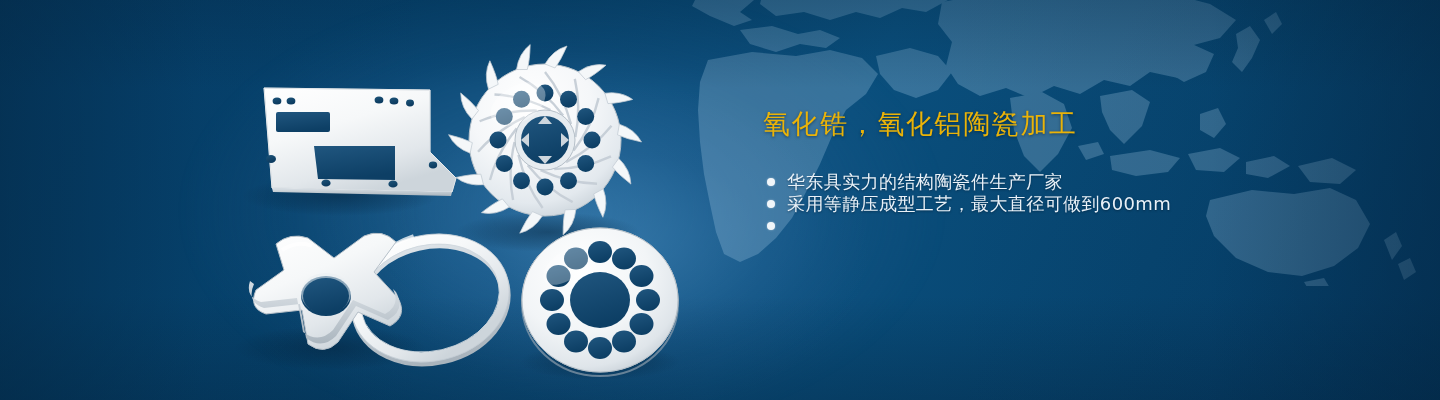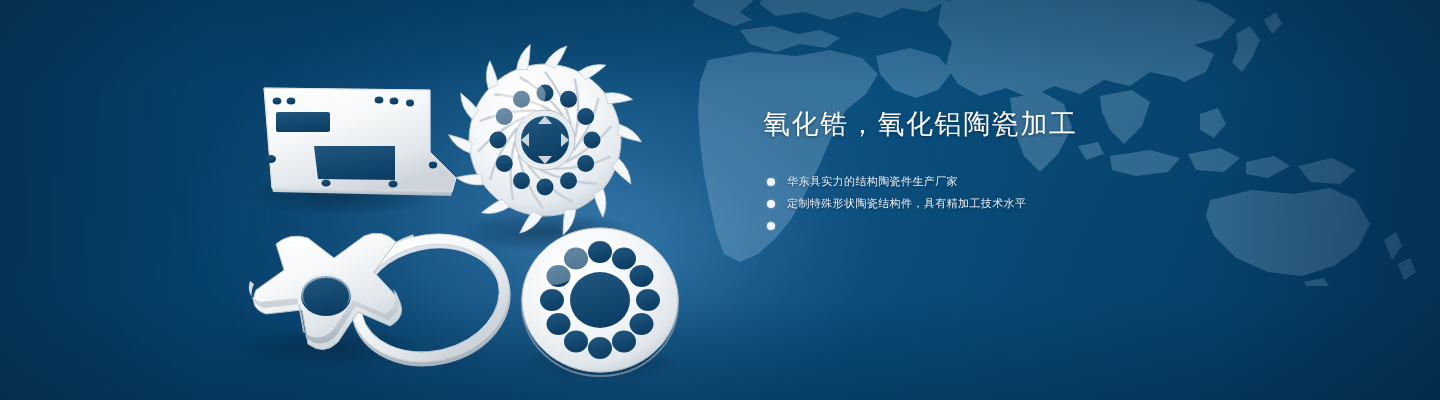--- a/index.html
+++ b/index.html
@@ -68,21 +68,21 @@
   .bg-map path { fill: #9fc6e2; }
 
   
   .copy {
     position: absolute;
     left: 763px;
     top: 108px;
     width: 600px;
   }
   .headline {
-    color: #ffffff;
+    color: #eab308;
     font-size: 27px;
     line-height: 1.15;
     letter-spacing: 1.6px;
     font-weight: 400;
     text-shadow: 0 1px 3px rgba(2,26,46,0.55);
     margin: 0;
     white-space: nowrap;
   }
   .bullets {
     list-style: none;
@@ -99,21 +99,21 @@
     width: 8px;
     height: 8px;
     border-radius: 50%;
     background: #f1f6fa;
     flex: 0 0 8px;
     margin-right: 12px;
     box-shadow: 0 0 2px rgba(255,255,255,0.5);
   }
   .bullet-text {
     color: #e9f1f8;
-    font-size: 11px;
+    font-size: 18px;
     letter-spacing: 0.4px;
     white-space: nowrap;
     text-shadow: 0 1px 2px rgba(2,26,46,0.5);
   }
 
   
   .products { position: absolute; left: 0; top: 0; width: 740px; height: 400px; }
   .products svg { position: absolute; left: 0; top: 0; }
 </style>
 </head>
@@ -368,21 +368,21 @@
 
   <div class="copy">
     <h1 class="headline">氧化锆，氧化铝陶瓷加工</h1>
     <ul class="bullets">
       <li class="bullet">
         <span class="dot"></span>
         <span class="bullet-text">华东具实力的结构陶瓷件生产厂家</span>
       </li>
       <li class="bullet">
         <span class="dot"></span>
-        <span class="bullet-text">定制特殊形状陶瓷结构件，具有精加工技术水平</span>
+        <span class="bullet-text">采用等静压成型工艺，最大直径可做到600mm</span>
       </li>
       <li class="bullet">
         <span class="dot"></span>
       </li>
     </ul>
   </div>
 
 </div>
 
 </body></html>

